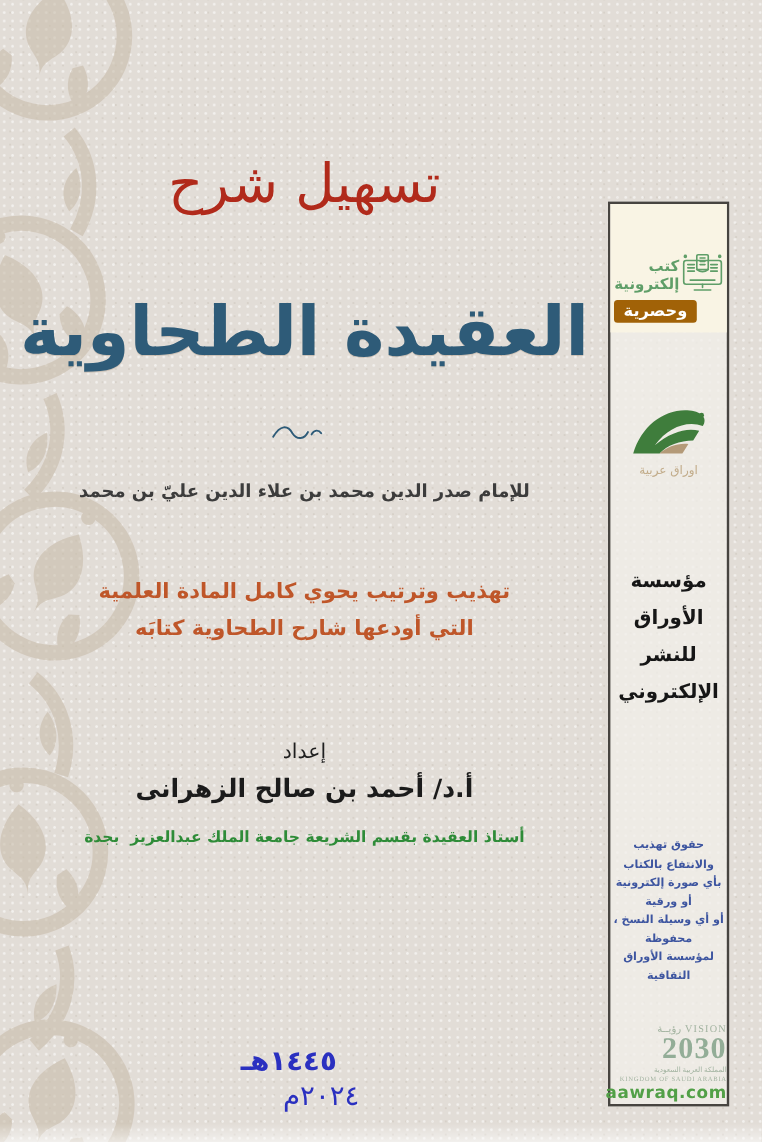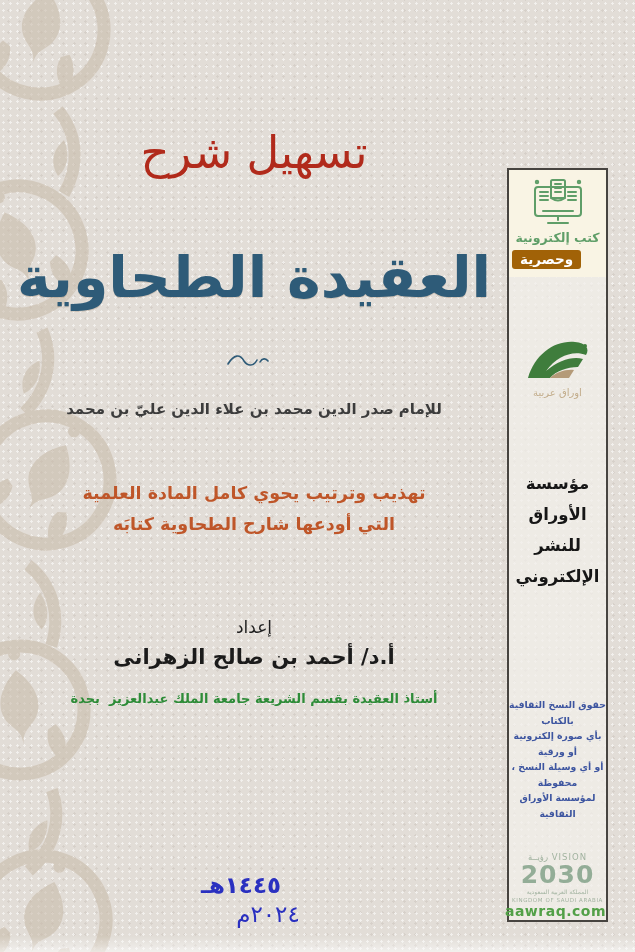--- a/index.html
+++ b/index.html
@@ -31,34 +31,34 @@
   .year-h{top:872px;font-size:23px;font-weight:600;color:#2a30c0;transform:translateX(-13px);}
   .year-g{top:901px;font-size:23px;font-weight:400;color:#2a30c0;transform:translateX(14px);}
   
   .sidebar{
     position:absolute;left:507px;top:168px;width:101px;height:754px;
     border:2px solid #474440;box-sizing:border-box;
     background:rgba(242,239,233,0.75);
   }
   .badge{
     position:absolute;top:0;left:0;right:0;height:107px;background:#f9f4e4;
-    display:flex;flex-direction:column;align-items:center;padding-top:8px;box-sizing:border-box;
+    display:flex;flex-direction:row;align-items:center;padding-top:8px;box-sizing:border-box;
   }
   .badge-text{font-size:12.5px;font-weight:bold;color:#5f9e68;margin-top:2px;}
   .badge-pill{
     position:absolute;left:3px;bottom:8px;background:#a16207;color:#ffffff;
     font-size:13.5px;font-weight:bold;padding:1px 8px 2px;border-radius:3px;
   }
   .logo-block{position:absolute;top:166px;left:0;right:0;text-align:center;}
   .logo-text{font-size:10px;color:#c2ac8a;margin-top:1px;letter-spacing:1px;}
   .publisher{position:absolute;top:298px;left:0;right:0;text-align:center;
     font-size:16.5px;font-weight:bold;color:#161616;line-height:31px;}
   .copyright{position:absolute;top:527px;left:0;right:0;text-align:center;
     font-size:9.3px;font-weight:bold;color:#3d55a0;line-height:15.5px;}
-  .vision{position:absolute;top:682px;left:0;right:0;text-align:center;color:#a2b3a0;}
+  .vision{position:absolute;top:682px;left:0;right:0;color:#a2b3a0;font-family:Liberation Serif, serif;}
   .vision-line1{font-size:8.5px;letter-spacing:1px;}
   .vision-year{font-size:25px;font-weight:bold;color:#93ad97;line-height:26px;letter-spacing:1px;}
   .vision-country-ar{font-size:6px;line-height:8px;}
   .vision-country-en{font-size:5.5px;letter-spacing:0.6px;line-height:8px;}
   .website{position:absolute;top:733px;left:0;right:0;text-align:center;
     font-size:14px;font-weight:bold;color:#52a047;letter-spacing:0.5px;}
 </style>
 </head>
 <body>
 
@@ -148,21 +148,21 @@
     </div>
 
     <div class="publisher">
       <div>مؤسسة</div>
       <div>الأوراق</div>
       <div>للنشر</div>
       <div>الإلكتروني</div>
     </div>
 
     <div class="copyright">
-      <div>حقوق النسخ الثقافية بالكتاب</div>
+      <div>حقوق تهذيب والانتفاع بالكتاب</div>
       <div>بأي صورة إلكترونية أو ورقية</div>
       <div>أو أي وسيلة النسخ ، محفوظة</div>
       <div>لمؤسسة الأوراق الثقافية</div>
     </div>
 
     <div class="vision">
       <div class="vision-line1">
         <span>VISION</span>
         <span>رؤيــة</span>
       </div>

